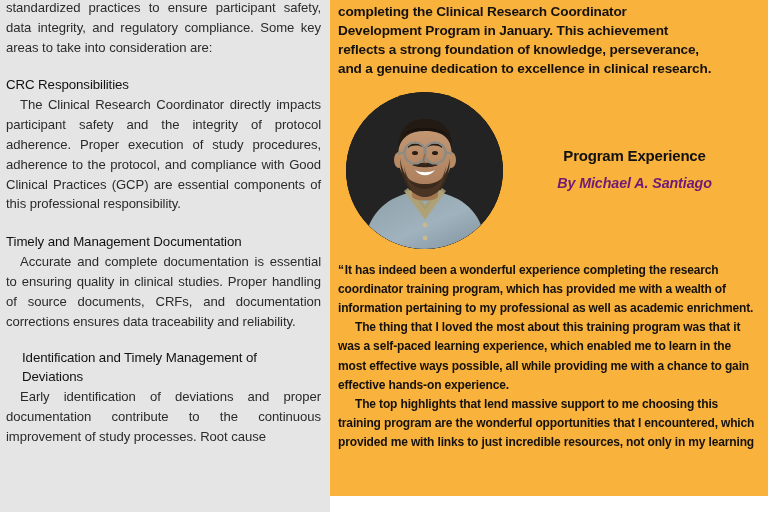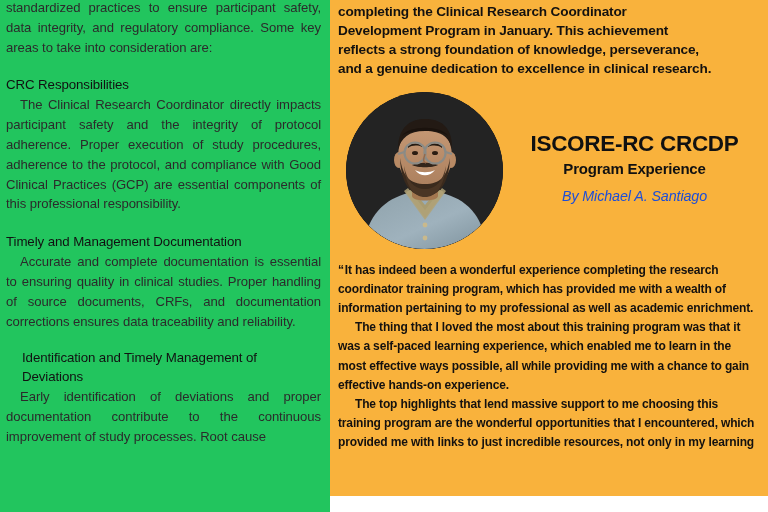--- a/index.html
+++ b/index.html
@@ -13,21 +13,21 @@
     position:relative;
     width:768px; height:512px;
     display:flex;
     overflow:hidden;
   }
 
   
   .left-col {
     width:330px;
     height:512px;
-    background:#22c55e;
+    background:#e5e5e5;
     padding:0 9px 0 6px;
     overflow:hidden;
     position:relative;
   }
   .left-col .body-par {
     font-size:13.1px;
     line-height:19.8px;
     color:#2b2b2b;
     text-align:justify;
     text-justify:inter-word;
@@ -108,22 +108,22 @@
     font-size:15px;
     font-weight:bold;
     color:#111111;
     letter-spacing:-0.2px;
     line-height:22px;
     margin-top:1px;
   }
   .title-by {
     font-size:14.3px;
     font-style:italic;
-    font-weight:normal;
-    color:#1d4ed8;
+    font-weight:bold;
+    color:#701a75;
     letter-spacing:-0.1px;
     line-height:20px;
     margin-top:6px;
   }
 
   .quote-block {
     margin-top:8px;
     font-size:12px;
     line-height:19.2px;
     font-weight:bold;
@@ -222,21 +222,20 @@
             <path d="M79.5 60 L78.5 60" stroke="#8b8b86" stroke-width="2.2"></path>
             <path d="M58.5 60 L52 62" stroke="#8b8b86" stroke-width="2"></path>
             <path d="M99.5 60 L106 62" stroke="#8b8b86" stroke-width="2"></path>
 
             <path d="M79 62 C77 68 77 70 80 71" fill="none" stroke="#95694a" stroke-width="1.4"></path>
           </g>
         </svg>
       </div>
 
       <div class="title-block">
-        <div class="title-main">ISCORE-RC CRCDP</div>
         <div class="title-sub">Program Experience</div>
         <div class="title-by">By Michael A. Santiago</div>
       </div>
     </div>
 
     <div class="quote-block">
       <p><span class="qmark">“</span><span>It has indeed been a wonderful experience completing the research coordinator training program, which has provided me with a wealth of information pertaining to my professional as well as academic enrichment.</span></p>
       <p class="indent">The thing that I loved the most about this training program was that it was a self-paced learning experience, which enabled me to learn in the most effective ways possible, all while providing me with a chance to gain effective hands-on experience.</p>
       <p class="indent">The top highlights that lend massive support to me choosing this training program are the wonderful opportunities that I encountered, which provided me with links to just incredible resources, not only in my learning</p>
     </div>

